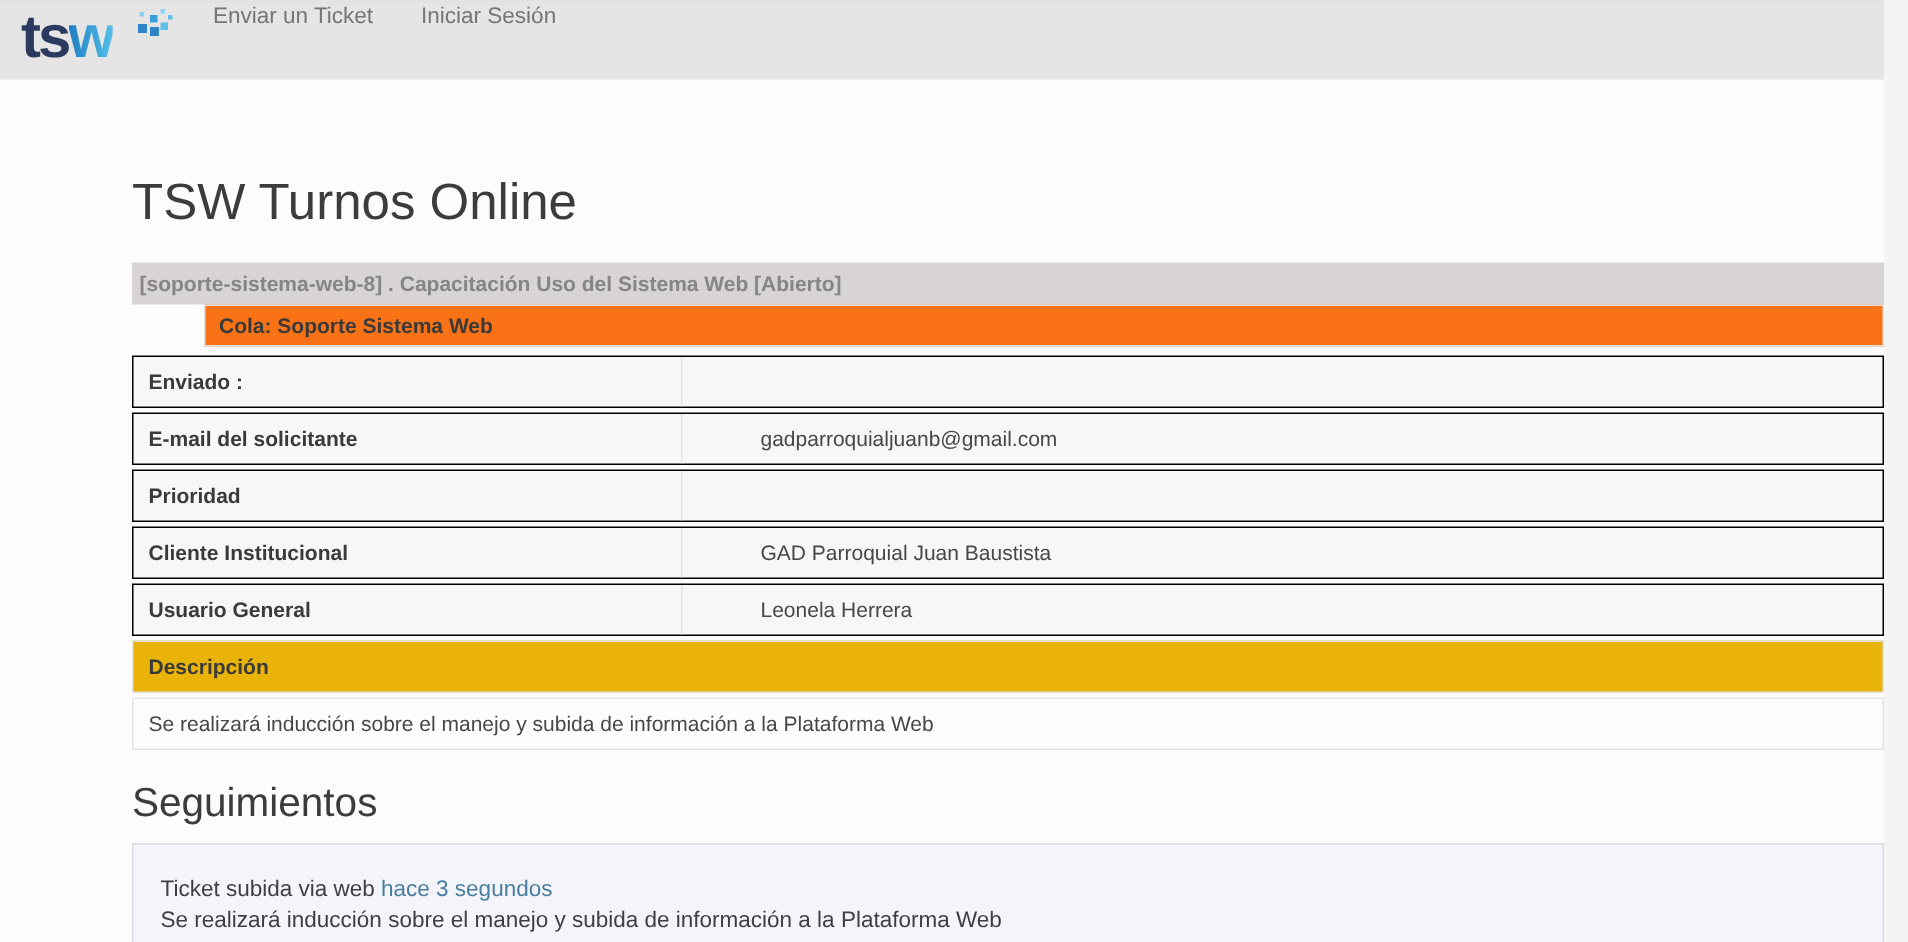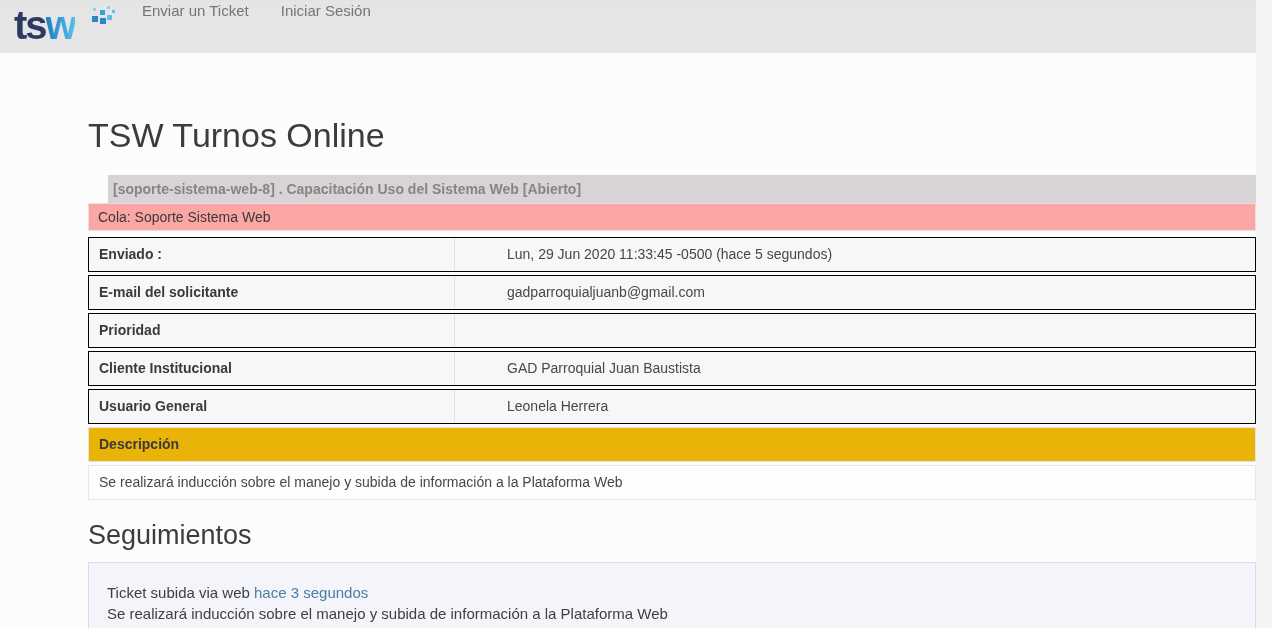--- a/index.html
+++ b/index.html
@@ -45,27 +45,27 @@
 
   .page-title {
     margin:62px 0 0 0; font-weight:400; font-size:34px; line-height:40px; color:#3c3c3c;
   }
 
   .ticket-headerbar {
     margin-top:20px;
     background:#d7d3d7; color:#858585;
     font-weight:bold; font-size:14px; line-height:14px;
     padding:7px 5px;
-    margin-left:20px;
   }
 
   .row-queue {
-    border:1px solid #e2e2e2; background:#fca5a5;
-    padding:5px 9px; font-weight:normal; font-size:14px; line-height:16px; color:#3a3a3a;
+    border:1px solid #e2e2e2; background:#f97316;
+    padding:5px 9px; font-weight:bold; font-size:14px; line-height:16px; color:#3a3a3a;
     margin-bottom:6px;
+    margin-left:48px;
   }
 
   .field-row {
     display:flex; border:1px solid #000000; background:#f7f7f7; margin-bottom:3px;gap:38px;
   }
   .field-label {
     width:366px; flex:0 0 366px; border-right:1px solid #e2e2e2;
     padding:9px 10px; font-weight:bold; font-size:14px; line-height:15px; color:#3a3a3a;
   }
   .field-value {
@@ -125,21 +125,20 @@
 <div class="main">
 
   <h1 class="page-title">TSW Turnos Online</h1>
 
   <div class="ticket-headerbar">[soporte-sistema-web-8] . Capacitación Uso del Sistema Web [Abierto]</div>
 
   <div class="row-queue">Cola: Soporte Sistema Web</div>
 
   <div class="field-row">
     <div class="field-label">Enviado :</div>
-    <div class="field-value">Lun, 29 Jun 2020 11:33:45 -0500 (hace 5 segundos)</div>
   </div>
 
   <div class="field-row">
     <div class="field-label">E-mail del solicitante</div>
     <div class="field-value">gadparroquialjuanb@gmail.com</div>
   </div>
 
   <div class="field-row">
     <div class="field-label">Prioridad</div>
   </div>

